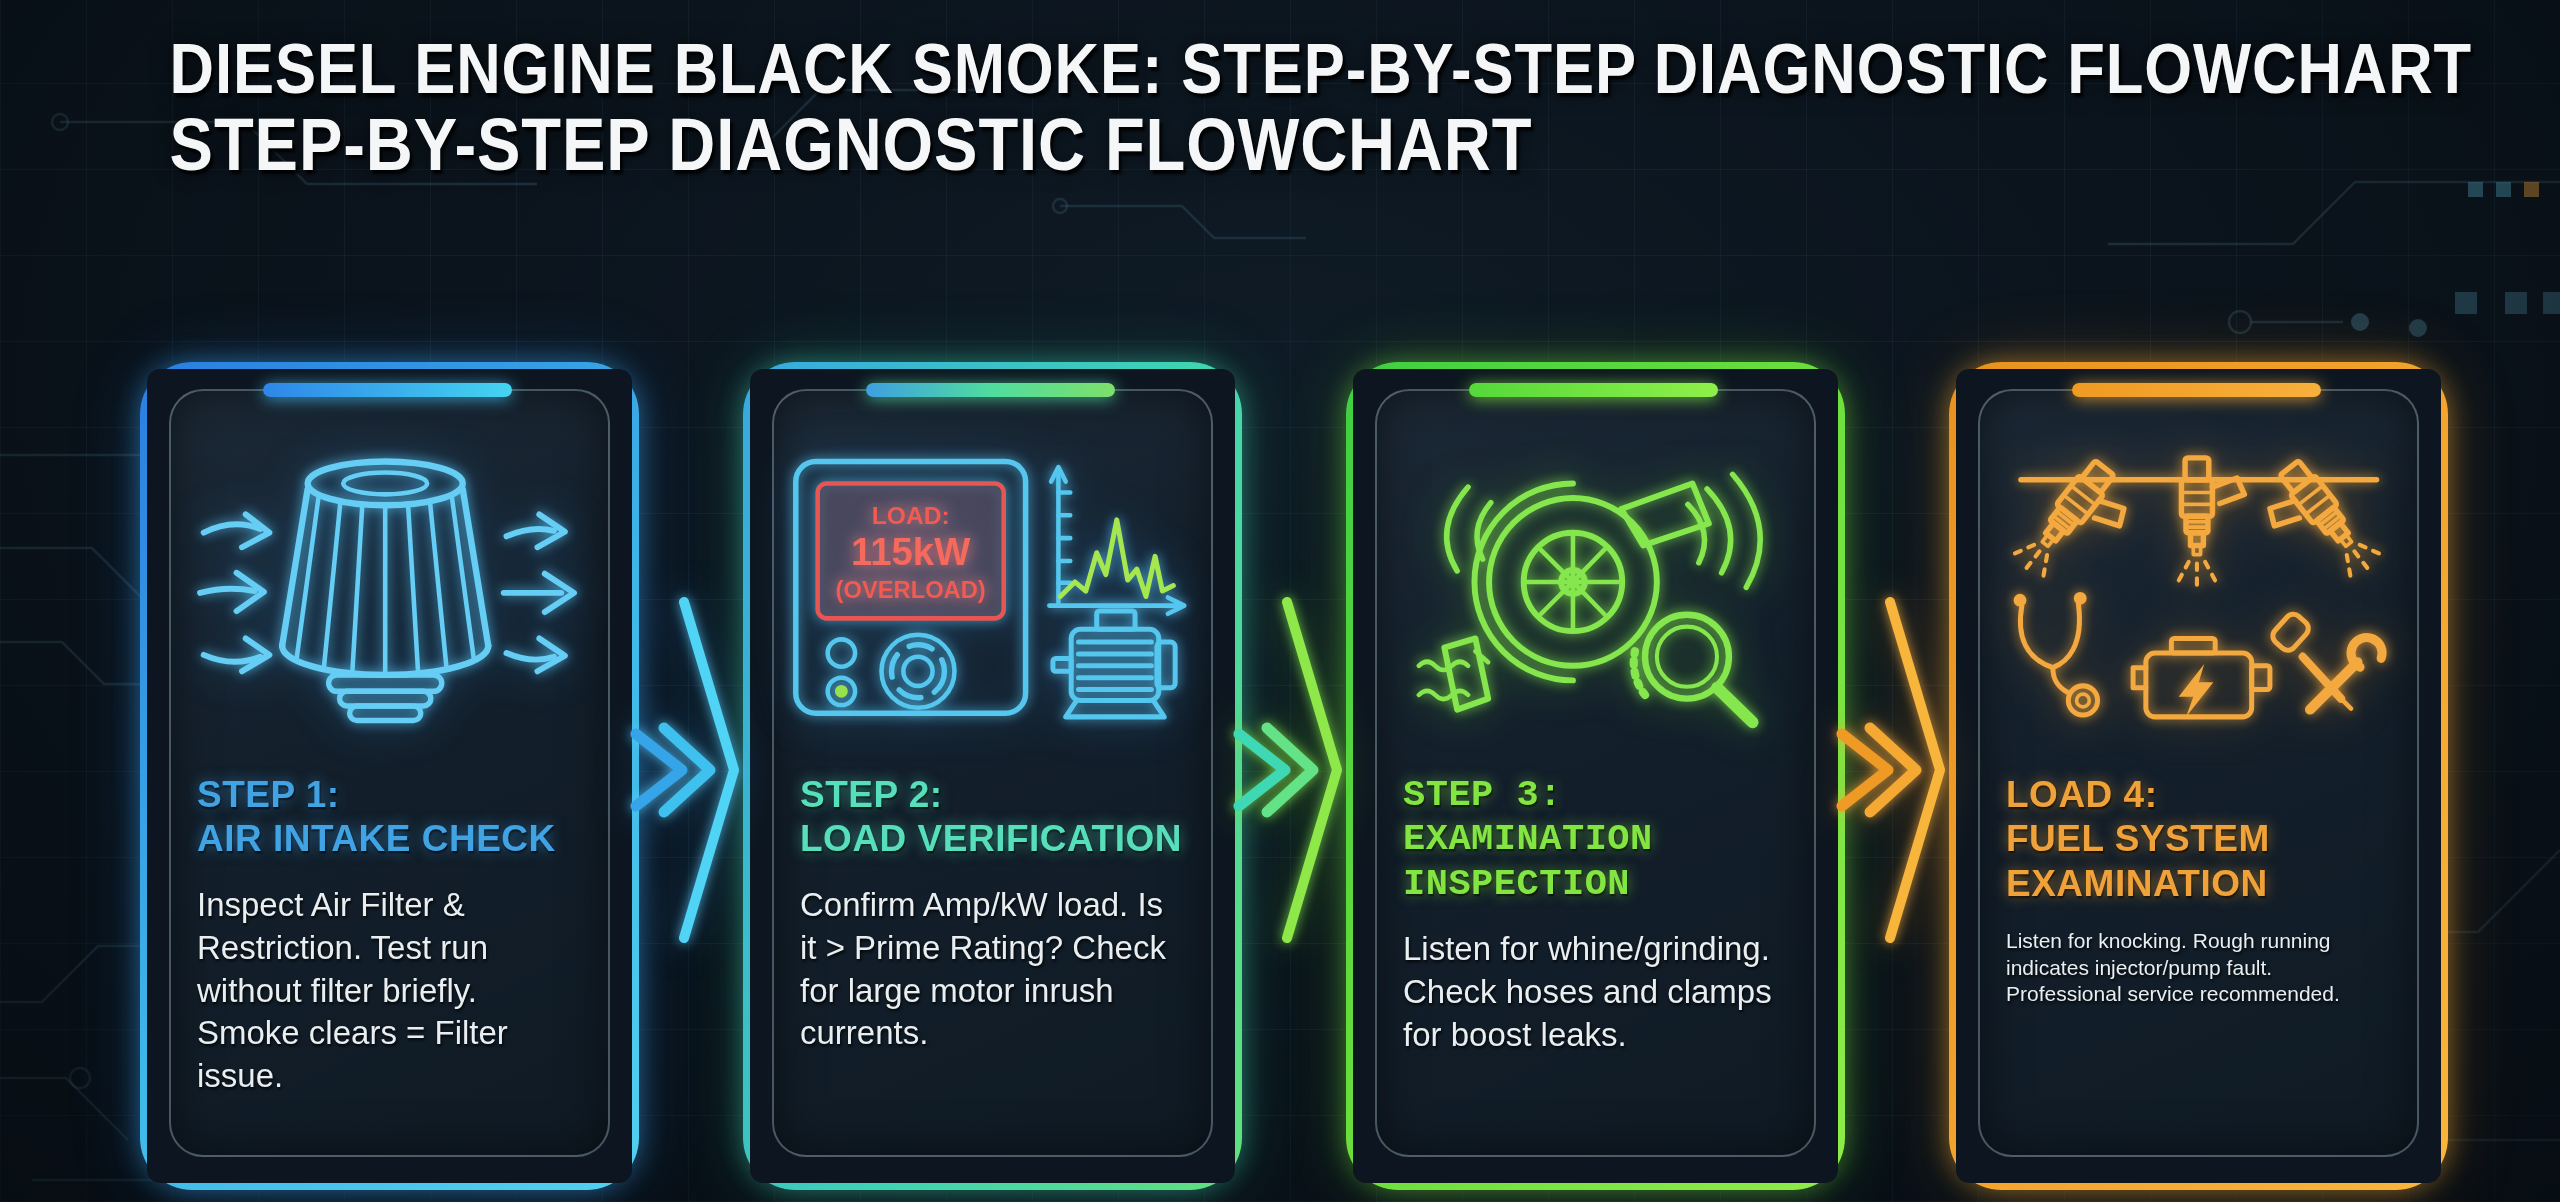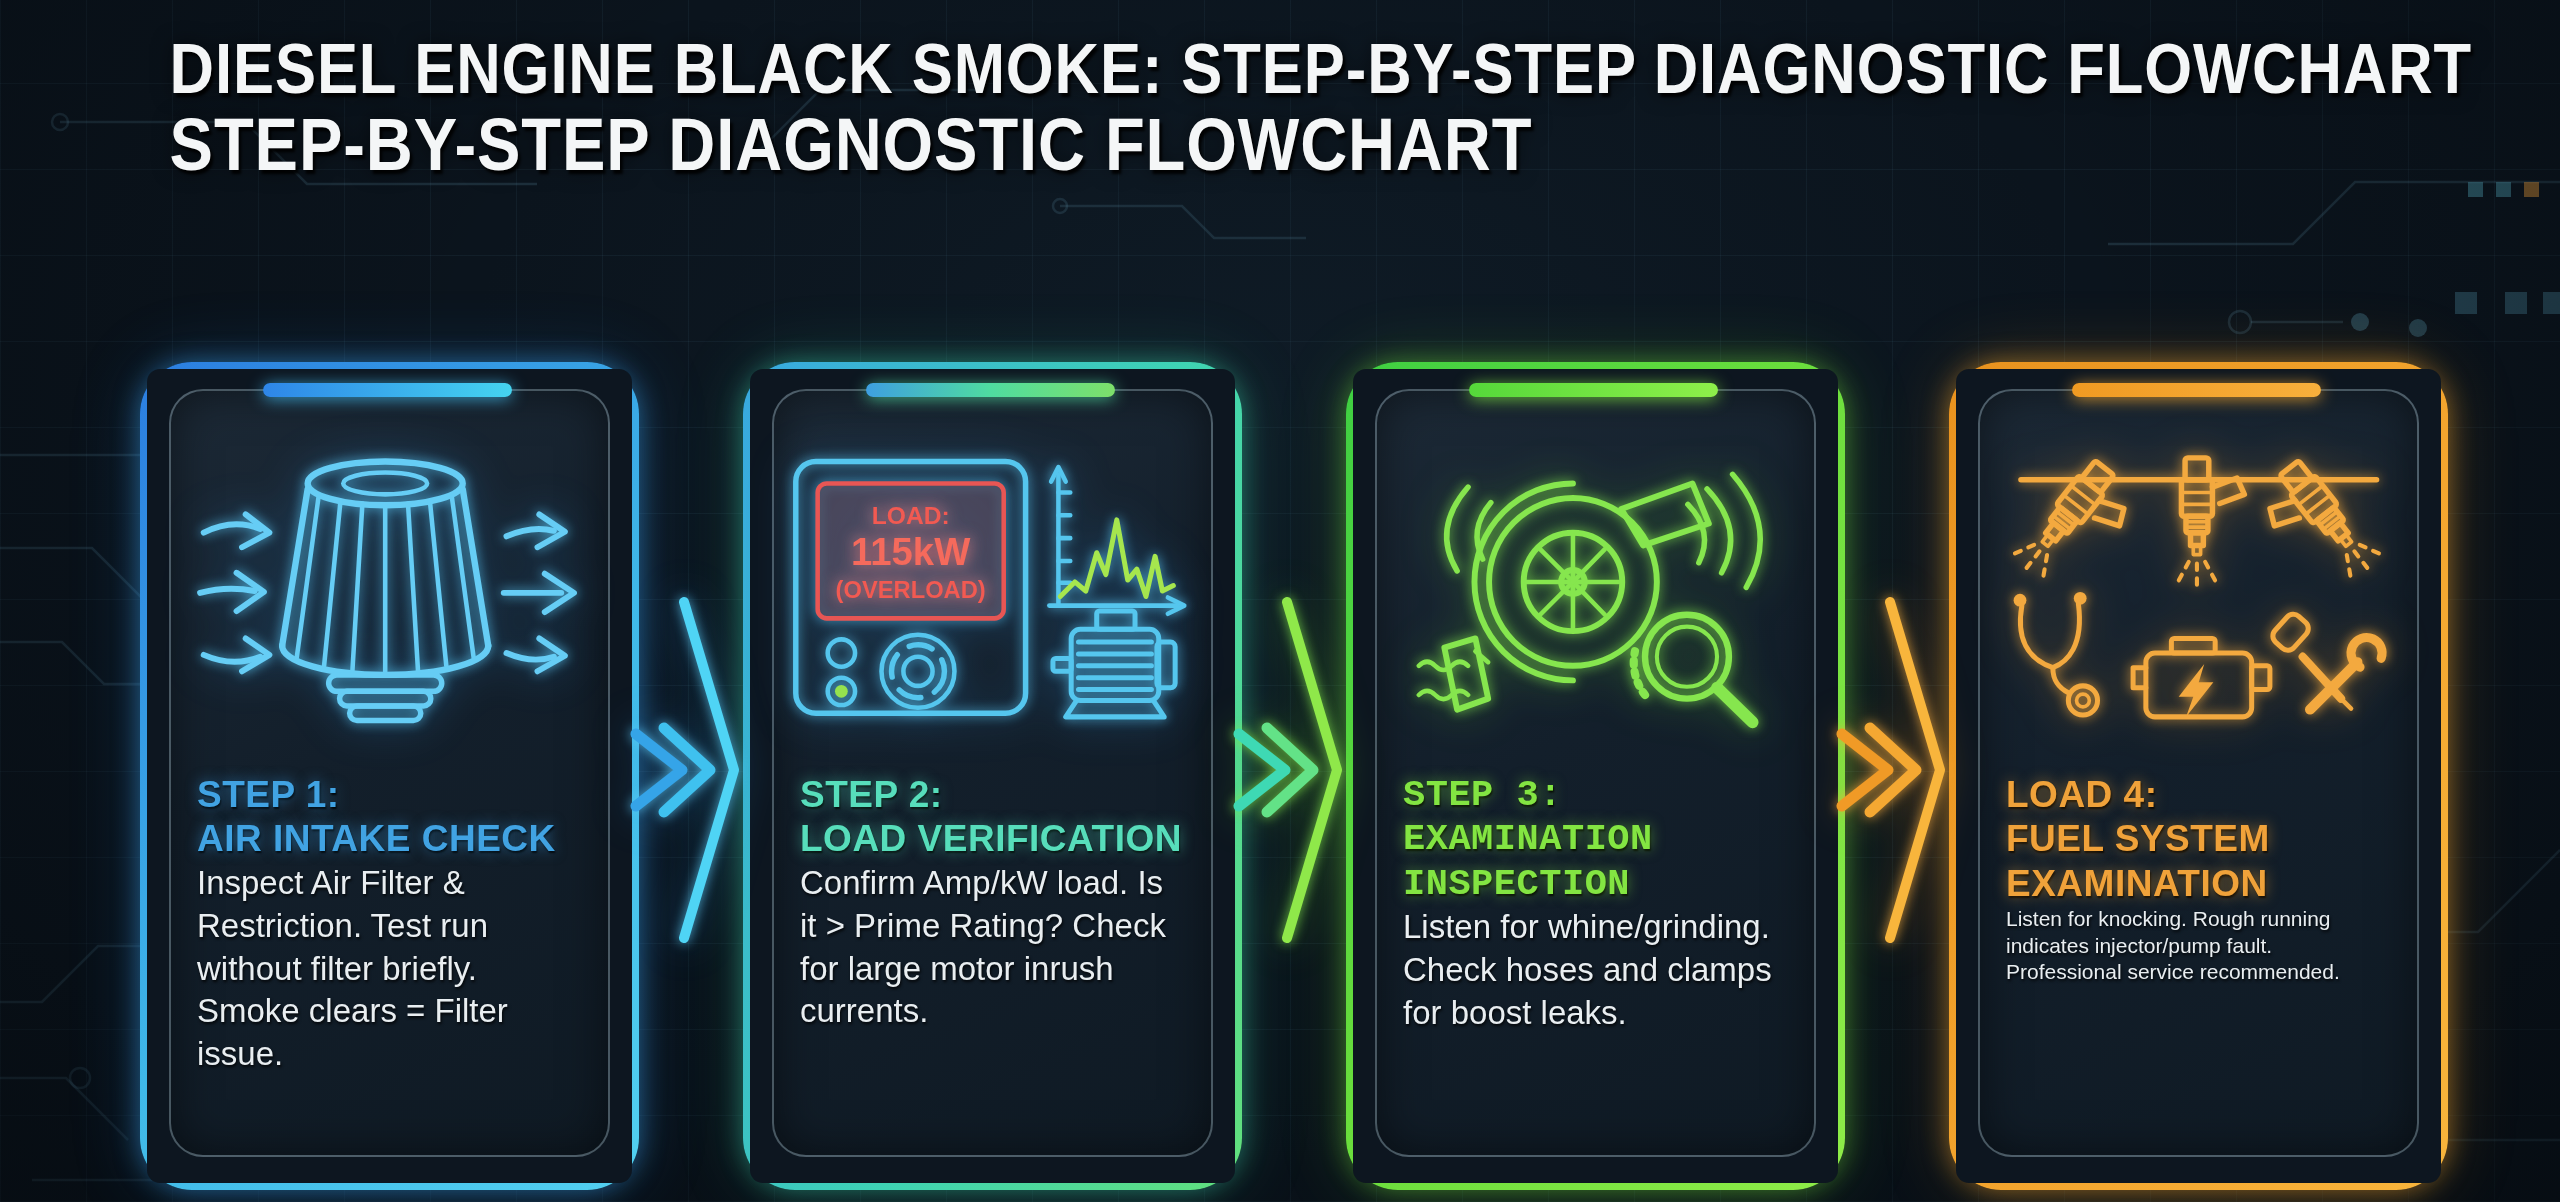--- a/index.html
+++ b/index.html
@@ -65,21 +65,21 @@
   .glow-g{filter:drop-shadow(0 0 6px rgba(130,230,75,.8)) drop-shadow(0 0 20px rgba(100,210,50,.33));}
   .glow-o{filter:drop-shadow(0 0 6px rgba(245,170,60,.8)) drop-shadow(0 0 20px rgba(235,150,35,.33));}
 
   .text-wrap{padding:6px 24px 0 26px;}
   .step-label,.step-title{font-weight:bold;font-size:37px;line-height:1.2;letter-spacing:.5px;}
   .step-title{white-space:pre-line;}
   .c1 .step-label,.c1 .step-title{color:#41a3e3;text-shadow:0 0 14px rgba(60,160,230,.55),1px 2px 2px #000;}
   .c2 .step-label,.c2 .step-title{color:#57debb;text-shadow:0 0 14px rgba(80,220,185,.55),1px 2px 2px #000;}
   .c3 .step-label,.c3 .step-title{color:#83e542;text-shadow:0 0 14px rgba(130,230,70,.55),1px 2px 2px #000;font-family:Liberation Mono, monospace;}
   .c4 .step-label,.c4 .step-title{color:#f0a23a;text-shadow:0 0 14px rgba(240,165,55,.55),1px 2px 2px #000;}
-  .step-body{color:#e9eef1;font-size:33px;line-height:1.3;text-shadow:1px 2px 3px rgba(0,0,0,.85);}
+  .step-body{margin-top:22px;color:#e9eef1;font-size:33px;line-height:1.3;text-shadow:1px 2px 3px rgba(0,0,0,.85);}
   .c4 .step-body{font-size:21px;line-height:1.26;}
 
   
   .chevrons{position:absolute;top:238px;width:170px;height:340px;}
   .chev-1{left:466px;} .chev-2{left:1069px;} .chev-3{left:1672px;}
   .chevrons svg{width:170px;height:340px;overflow:visible;}
 </style>
 </head>
 <body>
 

